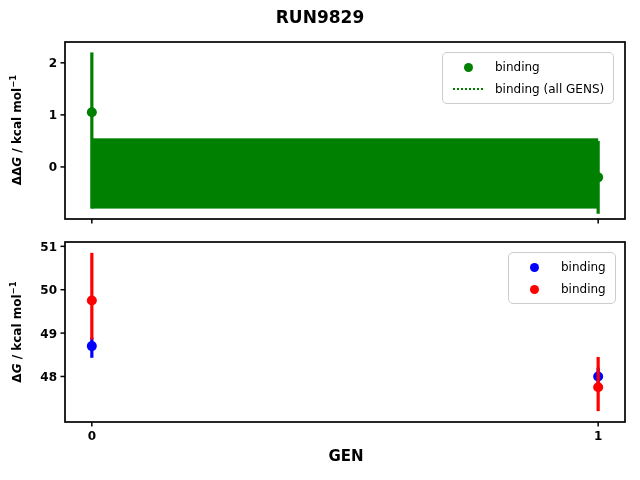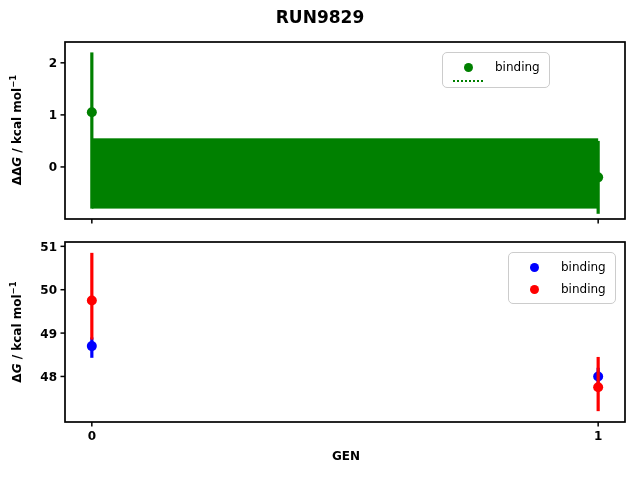--- a/index.html
+++ b/index.html
@@ -15,21 +15,21 @@
   .ylabel{
     position:absolute;white-space:nowrap;font-size:12px;font-weight:bold;
     transform:translate(-50%,-50%) rotate(-90deg);
   }
   .ylabel .math-var{font-style:italic;}
   .ylabel sup{font-size:8.5px;font-weight:bold;}
   #ylabel-top{left:16px;top:130px;}
   #ylabel-bottom{left:16px;top:332px;}
   .xlabel{
     position:absolute;left:346px;top:456px;transform:translate(-50%,-50%);
-    font-size:12px;font-weight:bold;text-align:right;
+    font-size:15px;font-weight:bold;text-align:right;
   }
   .legend{
     position:absolute;background:rgba(255,255,255,0.88);
     border:1px solid #cccccc;border-radius:5px;
     padding:5px 9px 5px 7px;display:flex;flex-direction:column;gap:4px;
     font-size:12px;line-height:18px;
   }
   #legend-top{left:442px;top:52px;text-align:center;}
   #legend-bottom{left:508px;top:252px;}
   .legend-row{display:flex;align-items:center;}
@@ -97,20 +97,21 @@
     <div class="legend-row">
       <span class="swatch-wrap">
           <span class="dot" style="background-color: rgb(0, 128, 0);"></span>
         </span>
       <span class="legend-label">binding</span>
     </div>
     <div class="legend-row">
       <span class="swatch-wrap">
           <span class="dotted-line" style="border-color: rgb(0, 128, 0);"></span>
         </span>
+      <span class="legend-label">binding (all GENS)</span>
     </div>
   </div>
 
   <div class="legend" id="legend-bottom">
     <div class="legend-row">
       <span class="swatch-wrap">
           <span class="dot" style="background-color: rgb(0, 0, 255);"></span>
         </span>
       <span class="legend-label">binding</span>
     </div>

